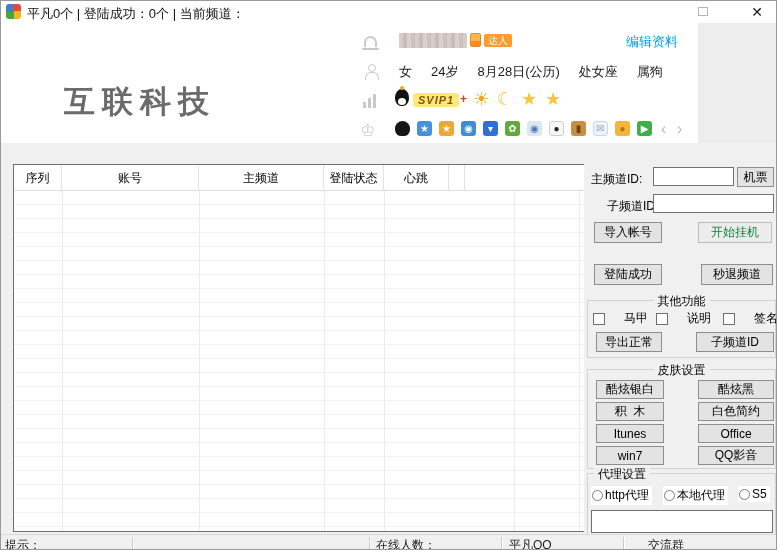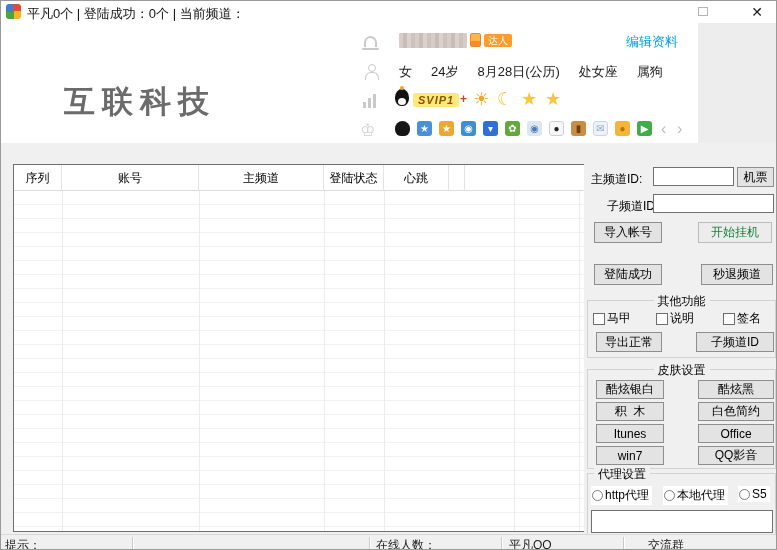--- a/index.html
+++ b/index.html
@@ -88,21 +88,21 @@
   
   .rpanel { position:absolute; left:583px; top:163px; width:194px; height:370px; background:#f0f0f0; font-size:12px; }
   .rpanel .lbl { position:absolute; white-space:nowrap; color:#000; }
   .tin { position:absolute; background:#fff; border:1px solid #707070; }
   .btn { position:absolute; background:#e3e3e3; border:1px solid #8e8e8e; text-align:center; font-size:12px;
     color:#000; cursor:pointer; display:flex; align-items:center; justify-content:center; white-space:pre; }
   .btn.disabled { color:#15803d; border-color:#bcbcbc; background:#ececec; cursor:default; }
   .gbox { position:absolute; border:1px solid #d2d2d2; }
   .gbox .gtitle { position:absolute; top:-8px; background:#f0f0f0; padding:0 4px; white-space:nowrap; }
   .gtitle.centered { left:50%; transform:translateX(-50%); }
-  .cbw { position:absolute; display:flex; align-items:center; gap:2px; cursor:pointer; white-space:nowrap; }
+  .cbw { position:absolute; display:flex; align-items:center; gap:19px; cursor:pointer; white-space:nowrap; }
   .cbox { width:12px; height:12px; background:#fff; border:1px solid #6e6e6e; display:inline-block; }
   .rdw { position:absolute; display:flex; align-items:center; gap:2px; background:#fff; padding:1px 3px 1px 1px; cursor:pointer; white-space:nowrap; }
   .rdot { width:11px; height:11px; border:1px solid #7d7d7d; border-radius:50%; background:#fff; display:inline-block; }
 
   
   .statusbar { position:absolute; left:0; top:533px; width:777px; height:17px; background:#f0f0f0; border-top:1px solid #d9d9d9; }
   .statusbar .slbl { position:absolute; top:2px; font-size:12px; color:#1a1a1a; white-space:nowrap; }
   .ssep { position:absolute; top:2px; bottom:2px; width:1px; background:#c9c9c9; box-shadow:1px 0 0 #fff; }
 </style>
 </head>

